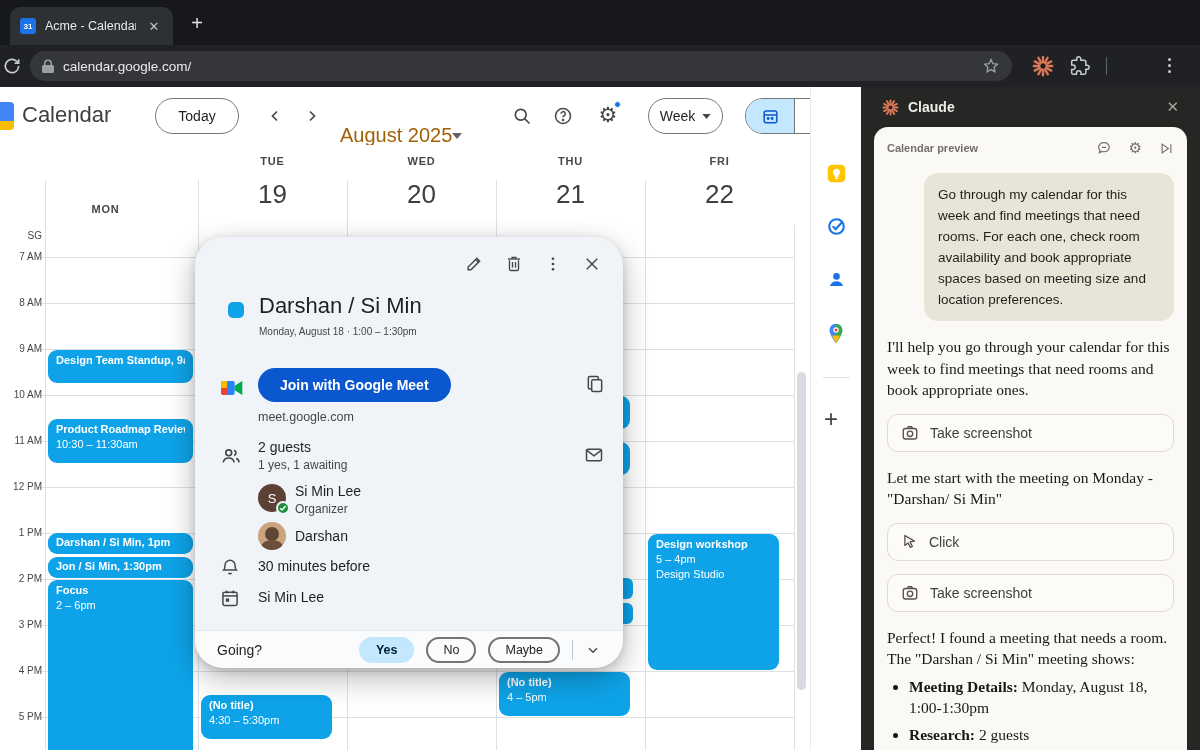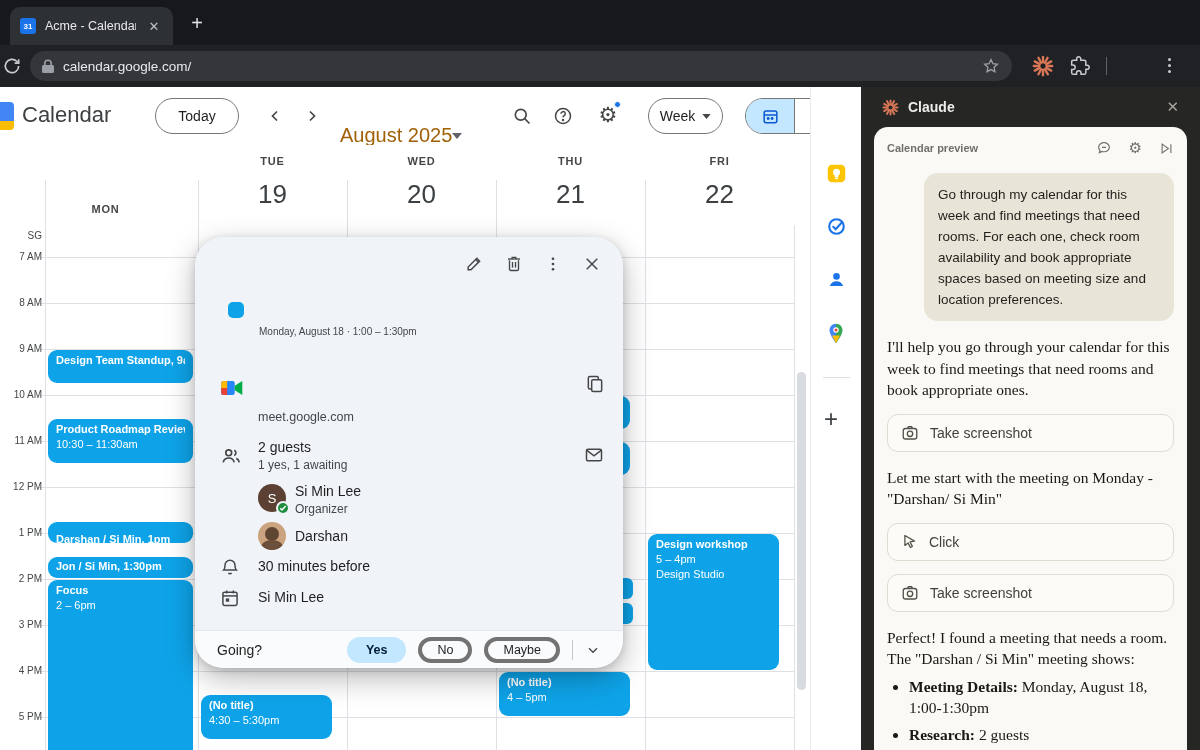--- a/index.html
+++ b/index.html
@@ -84,21 +84,21 @@
   .g1name{position:absolute;left:100px;top:246px;font-size:14px;color:#1f1f1f;}
   .g1role{position:absolute;left:100px;top:265px;font-size:12px;color:#444746;}
   .g2name{position:absolute;left:100px;top:291px;font-size:14px;color:#1f1f1f;}
   .bell-ic{position:absolute;left:25px;top:320px;}
   .notif-txt{position:absolute;left:63px;top:321px;font-size:14px;color:#1f1f1f;}
   .cal-ic{position:absolute;left:25px;top:351px;}
   .owner-txt{position:absolute;left:63px;top:352px;font-size:14px;color:#1f1f1f;}
   .pop-footer{position:absolute;left:0;right:0;bottom:0;height:38px;background:rgba(255,255,255,.65);border-top:1px solid #e3e8ee;border-radius:0 0 28px 28px;display:flex;align-items:center;padding:0 22px;}
   .going{font-size:14px;color:#1f1f1f;}
   .rsvp{display:flex;align-items:center;gap:12px;margin-left:auto;}
-  .pill{height:26px;padding:0 15px;border-radius:13px;font-size:12.5px;display:flex;align-items:center;border:4px solid #737373;color:#1f1f1f;background:transparent;}
+  .pill{height:26px;padding:0 15px;border-radius:13px;font-size:12.5px;display:flex;align-items:center;border:2px solid #737373;color:#1f1f1f;background:transparent;}
   .pill.yes{background:#c2e7ff;border-color:#c2e7ff;color:#001d35;font-weight:bold;}
   .rsvp-sep{width:1px;height:20px;background:#c4c7cc;}
 
   
   .side-rail{position:absolute;top:87px;left:810px;width:51px;bottom:0;background:#fff;border-left:1px solid #e8eaeb;}
   .rail-ic{position:absolute;left:15px;}
   .rail-div{position:absolute;left:12px;top:290px;width:27px;height:1px;background:#e0e0e0;}
   .rail-plus{position:absolute;left:13px;top:318px;font-size:24px;font-weight:300;color:#3c4043;}
 
   
@@ -302,21 +302,21 @@
         <div class="tlabel" style="top: 492px;">5 PM</div>
       </div>
     <div>
         <div class="cal-event" style="left: 48px; width: 145px; top: 125px; height: 32.5px;">
           <div class="l t">Design Team Standup, 9am</div>
         </div>
         <div class="cal-event" style="left: 48px; width: 145px; top: 194px; height: 44px;">
           <div class="l t">Product Roadmap Review</div>
           <div class="l">10:30 – 11:30am</div>
         </div>
-        <div class="cal-event" style="left: 48px; width: 145px; top: 297px; height: 21px; padding-top: 10px;">
+        <div class="cal-event" style="left: 48px; width: 145px; top: 308px; height: 21px; padding-top: 2px;">
           <div class="l t">Darshan / Si Min, 1pm</div>
         </div>
         <div class="cal-event" style="left: 48px; width: 145px; top: 332px; height: 21px; padding-top: 2px;">
           <div class="l t">Jon / Si Min, 1:30pm</div>
         </div>
         <div class="cal-event" style="left: 48px; width: 145px; top: 355px; height: 182px;">
           <div class="l t">Focus</div>
           <div class="l">2 – 6pm</div>
         </div>
         <div class="cal-event" style="left: 201px; width: 131px; top: 470px; height: 44px;">
@@ -363,29 +363,31 @@
           <circle cx="12" cy="5" r="1.8"></circle>
           <circle cx="12" cy="12" r="1.8"></circle>
           <circle cx="12" cy="19" r="1.8"></circle>
         </svg>
       <svg width="18" height="18" viewBox="0 0 24 24" fill="none" stroke="#444746" stroke-width="2">
           <line x1="5" y1="5" x2="19" y2="19"></line>
           <line x1="19" y1="5" x2="5" y2="19"></line>
         </svg>
     </div>
     <div class="chip"></div>
+    <div class="pop-title">Darshan / Si Min</div>
     <div class="pop-sub">Monday, August 18  ·  1:00 – 1:30pm</div>
     <span class="meet-ic">
       <svg width="26" height="26" viewBox="0 0 24 24">
           <rect x="2" y="5.5" width="12.5" height="13" rx="2" fill="#2684fc"></rect>
           <path d="M2 7.5a2 2 0 0 1 2-2h3.5v6.5H2z" fill="#ffba00"></path>
           <path d="M2 12h5.5v6.5H4a2 2 0 0 1-2-2z" fill="#ea4335"></path>
           <path d="M14.5 10l7-4.5v13l-7-4.5z" fill="#00ac47"></path>
         </svg>
     </span>
+    <div class="join-btn">Join with Google Meet</div>
     <span class="copy-ic">
       <svg width="20" height="20" viewBox="0 0 24 24" fill="none" stroke="#444746" stroke-width="1.8">
           <rect x="8" y="7" width="12" height="14" rx="1.8"></rect>
           <path d="M16 7V4.8A1.8 1.8 0 0 0 14.2 3H5.8A1.8 1.8 0 0 0 4 4.8v11.4A1.8 1.8 0 0 0 5.8 18H8"></path>
         </svg>
     </span>
     <div class="meet-link">meet.google.com</div>
     <span class="ppl-ic">
       <svg width="22" height="22" viewBox="0 0 24 24" fill="none" stroke="#444746" stroke-width="1.8">
           <circle cx="9.5" cy="8.5" r="3.2"></circle>

